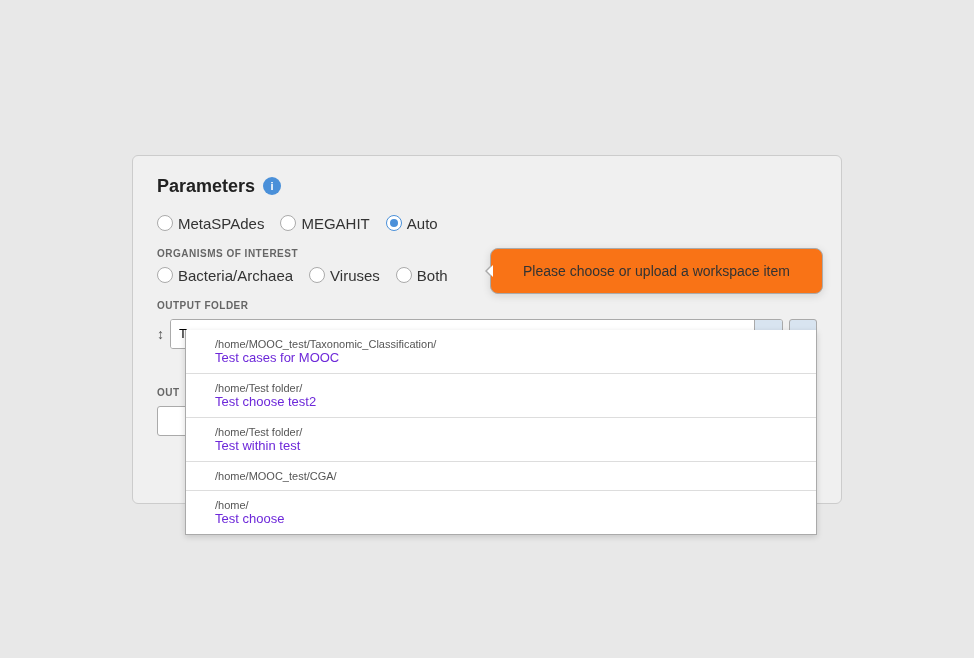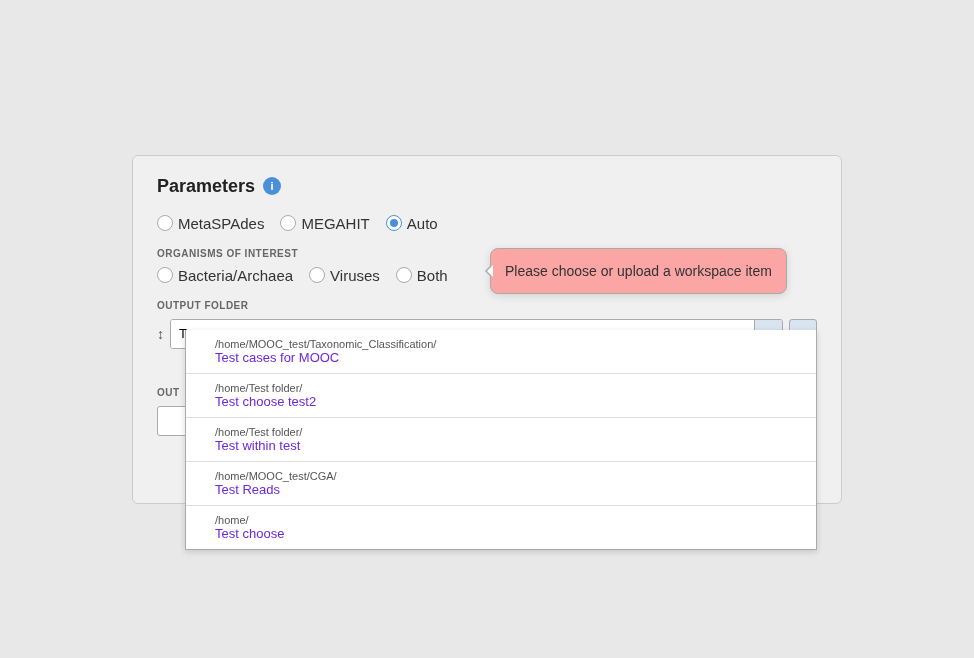--- a/index.html
+++ b/index.html
@@ -213,24 +213,24 @@
       border-radius: 4px;
       font-size: 13px;
       cursor: pointer;
       color: #999;
     }
     
     .tooltip-bubble {
       position: absolute;
       top: 248px;
       left: 490px;
-      background: #fca5a5;
+      background: #f97316;
       border: 1.5px solid #aaa;
       border-radius: 8px;
-      padding: 14px 14px;
+      padding: 14px 32px;
       font-size: 14px;
       color: #333;
       white-space: nowrap;
       box-shadow: 0 2px 8px rgba(0,0,0,0.12);
       z-index: 20;
     }
     .tooltip-bubble::before {
       content: '';
       position: absolute;
       left: -12px;
@@ -314,21 +314,20 @@
       <div class="dropdown-item">
         <div class="dropdown-item-path">/home/Test folder/</div>
         <div class="dropdown-item-name">Test choose test2</div>
       </div>
       <div class="dropdown-item">
         <div class="dropdown-item-path">/home/Test folder/</div>
         <div class="dropdown-item-name">Test within test</div>
       </div>
       <div class="dropdown-item">
         <div class="dropdown-item-path">/home/MOOC_test/CGA/</div>
-        <div class="dropdown-item-name">Test Reads</div>
       </div>
       <div class="dropdown-item">
         <div class="dropdown-item-path">/home/</div>
         <div class="dropdown-item-name">Test choose</div>
       </div>
     </div>
   </div>
 
   <div style="height: 24px;"></div>
   <div class="row-two-cols">

